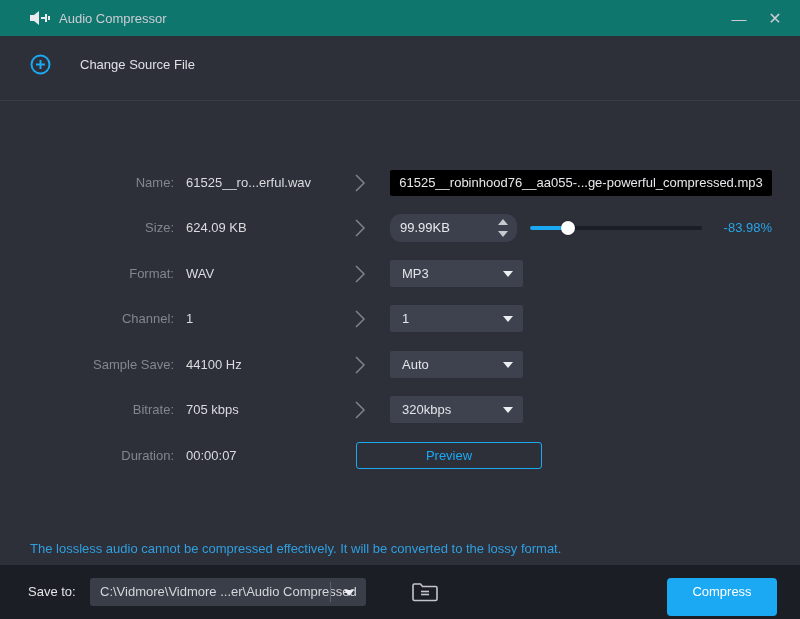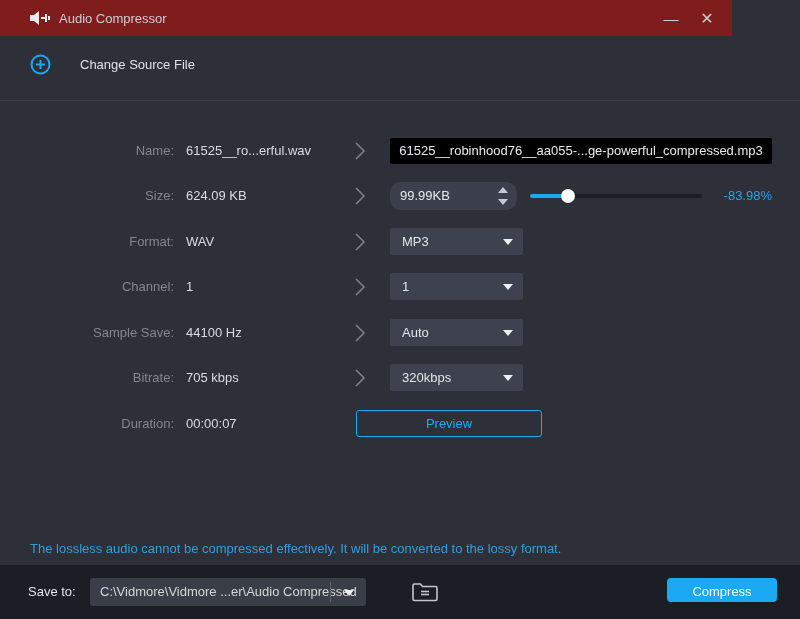--- a/index.html
+++ b/index.html
@@ -3,38 +3,38 @@
 <meta charset="utf-8">
 <style>
   html,body{margin:0;padding:0;background:#15161b;}
   .window{
     position:relative;width:800px;height:619px;overflow:hidden;
     background:#2d2f39;font-family:"Liberation Sans",sans-serif;
     -webkit-font-smoothing:antialiased;
   }
   
   .titlebar{
-    position:absolute;left:0;top:0;width:732px;height:36px;background:#7f1d1d;
+    position:absolute;left:0;top:0;width:800px;height:36px;background:#0f766e;
     display:flex;align-items:center;
   }
   .titlebar .app-icon{margin-left:30px;display:flex;align-items:center;}
   .titlebar .app-title{margin-left:9px;color:#ccced4;font-size:13px;}
   .win-btn{
     position:absolute;top:0;width:34px;height:36px;display:flex;align-items:center;
     justify-content:center;color:#c9ccd2;cursor:pointer;
   }
   .win-btn.min{right:44px;font-size:15px;}
   .win-btn.close{right:8px;font-size:16px;}
   
   .header{position:absolute;left:0;top:36px;width:800px;height:64px;border-bottom:1px solid #3a3d48;}
   .change-src{position:absolute;left:30px;top:18px;display:flex;align-items:center;cursor:pointer;gap:16px;}
   .plus-circle{width:21px;height:21px;display:block;}
   .change-src .lbl{margin-left:13px;color:#dfe1e5;font-size:13px;}
   
-  .row{position:absolute;left:0;width:678px;height:28px;}
+  .row{position:absolute;left:0;width:678px;height:28px;margin-top:32px;}
   .row .flabel{
     position:absolute;left:0;top:0;width:174px;height:28px;line-height:28px;
     text-align:right;color:#82878f;font-size:13px;
   }
   .row .fvalue{
     position:absolute;left:186px;top:0;height:28px;line-height:28px;
     color:#dadce0;font-size:13px;white-space:nowrap;
   }
   .chev{position:absolute;left:354px;top:5px;width:12px;height:18px;}
   .namefield{
@@ -78,21 +78,21 @@
     border-radius:3px;cursor:pointer;padding-left:22px;
   }
   .path-combo .path-val{
     position:absolute;left:10px;top:0;width:258px;height:28px;line-height:28px;
     color:#d4d6da;font-size:13px;white-space:nowrap;overflow:hidden;
   }
   .path-combo .vdiv{position:absolute;right:35px;top:4px;width:1px;height:20px;background:#5a5f6a;}
   .path-combo .dd-caret{right:12px;top:12px;}
   .browse-btn{position:absolute;left:411px;top:16px;width:28px;height:22px;cursor:pointer;}
   .compress-btn{
-    position:absolute;left:667px;top:13px;width:110px;height:24px;line-height:27px;
+    position:absolute;left:667px;top:13px;width:110px;height:38px;line-height:27px;
     background:#1ca9f4;border-radius:4px;color:#ffffff;font-size:13px;text-align:center;
     cursor:pointer;
   }
 </style>
 </head>
 <body>
 
 <div class="window">
 
   <div class="titlebar">

